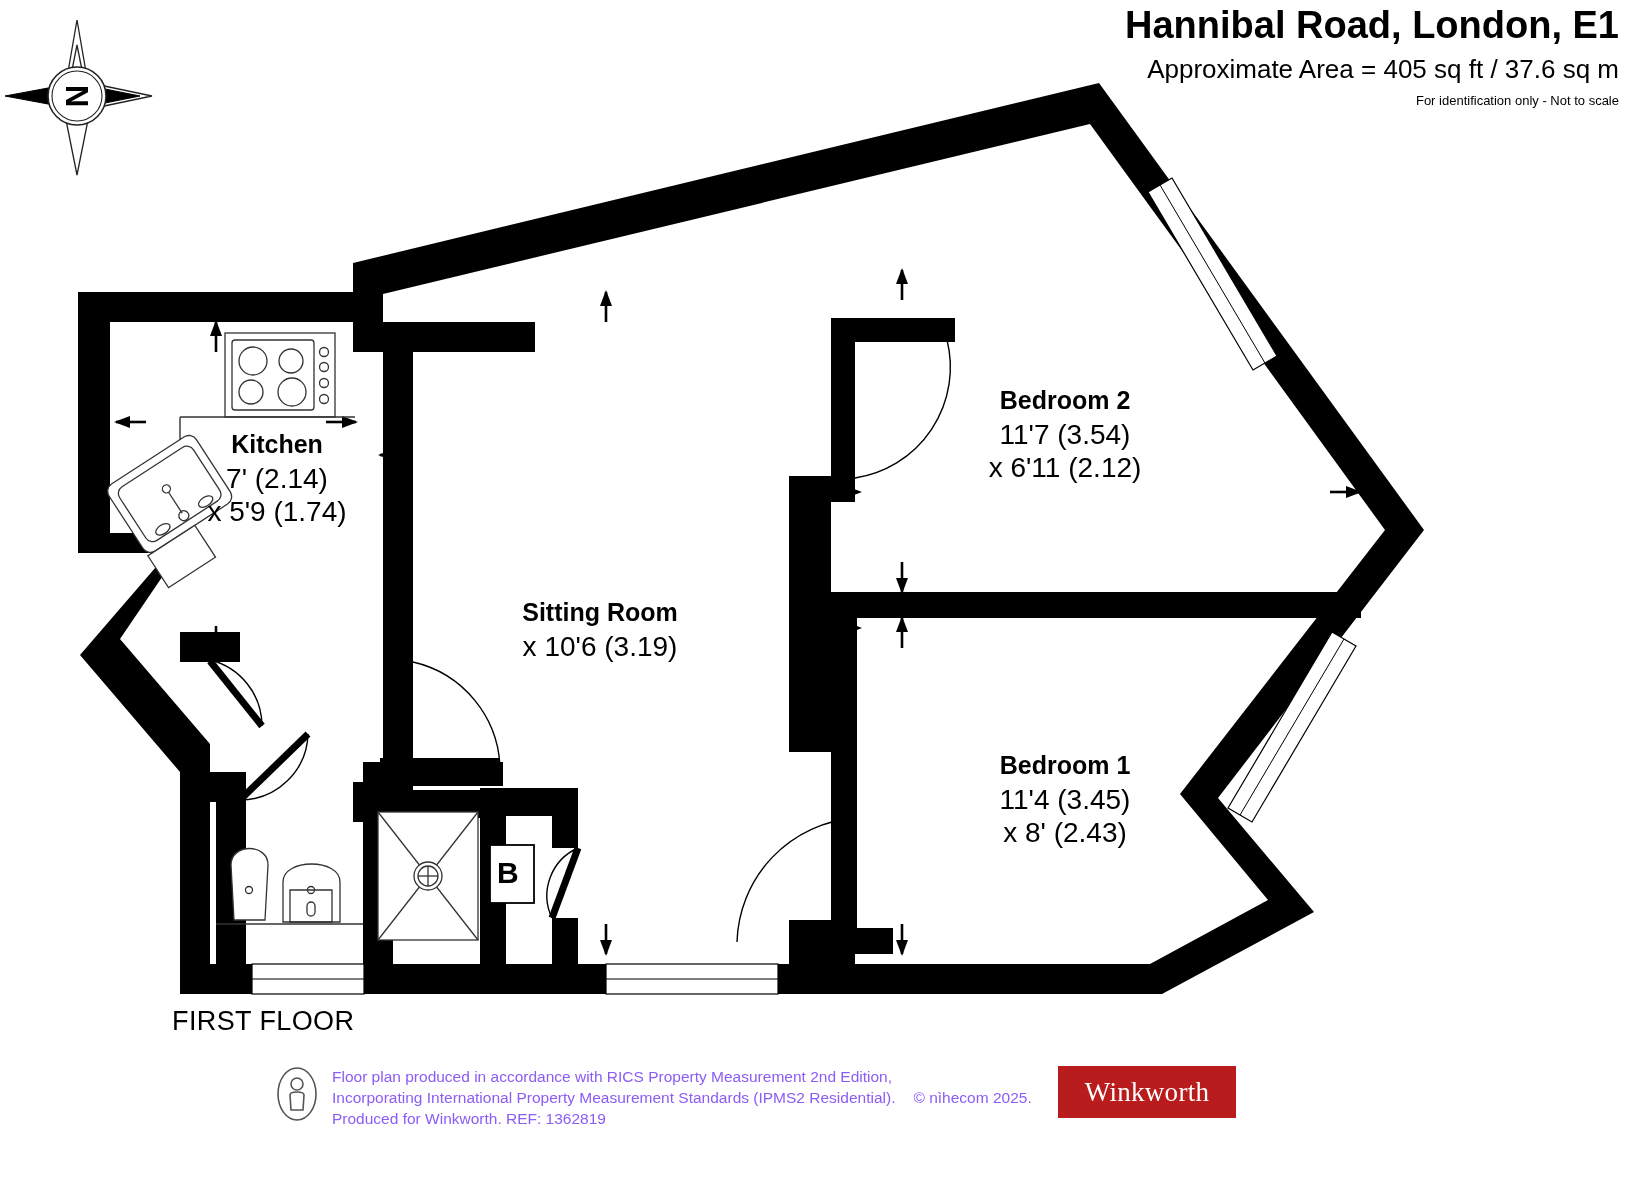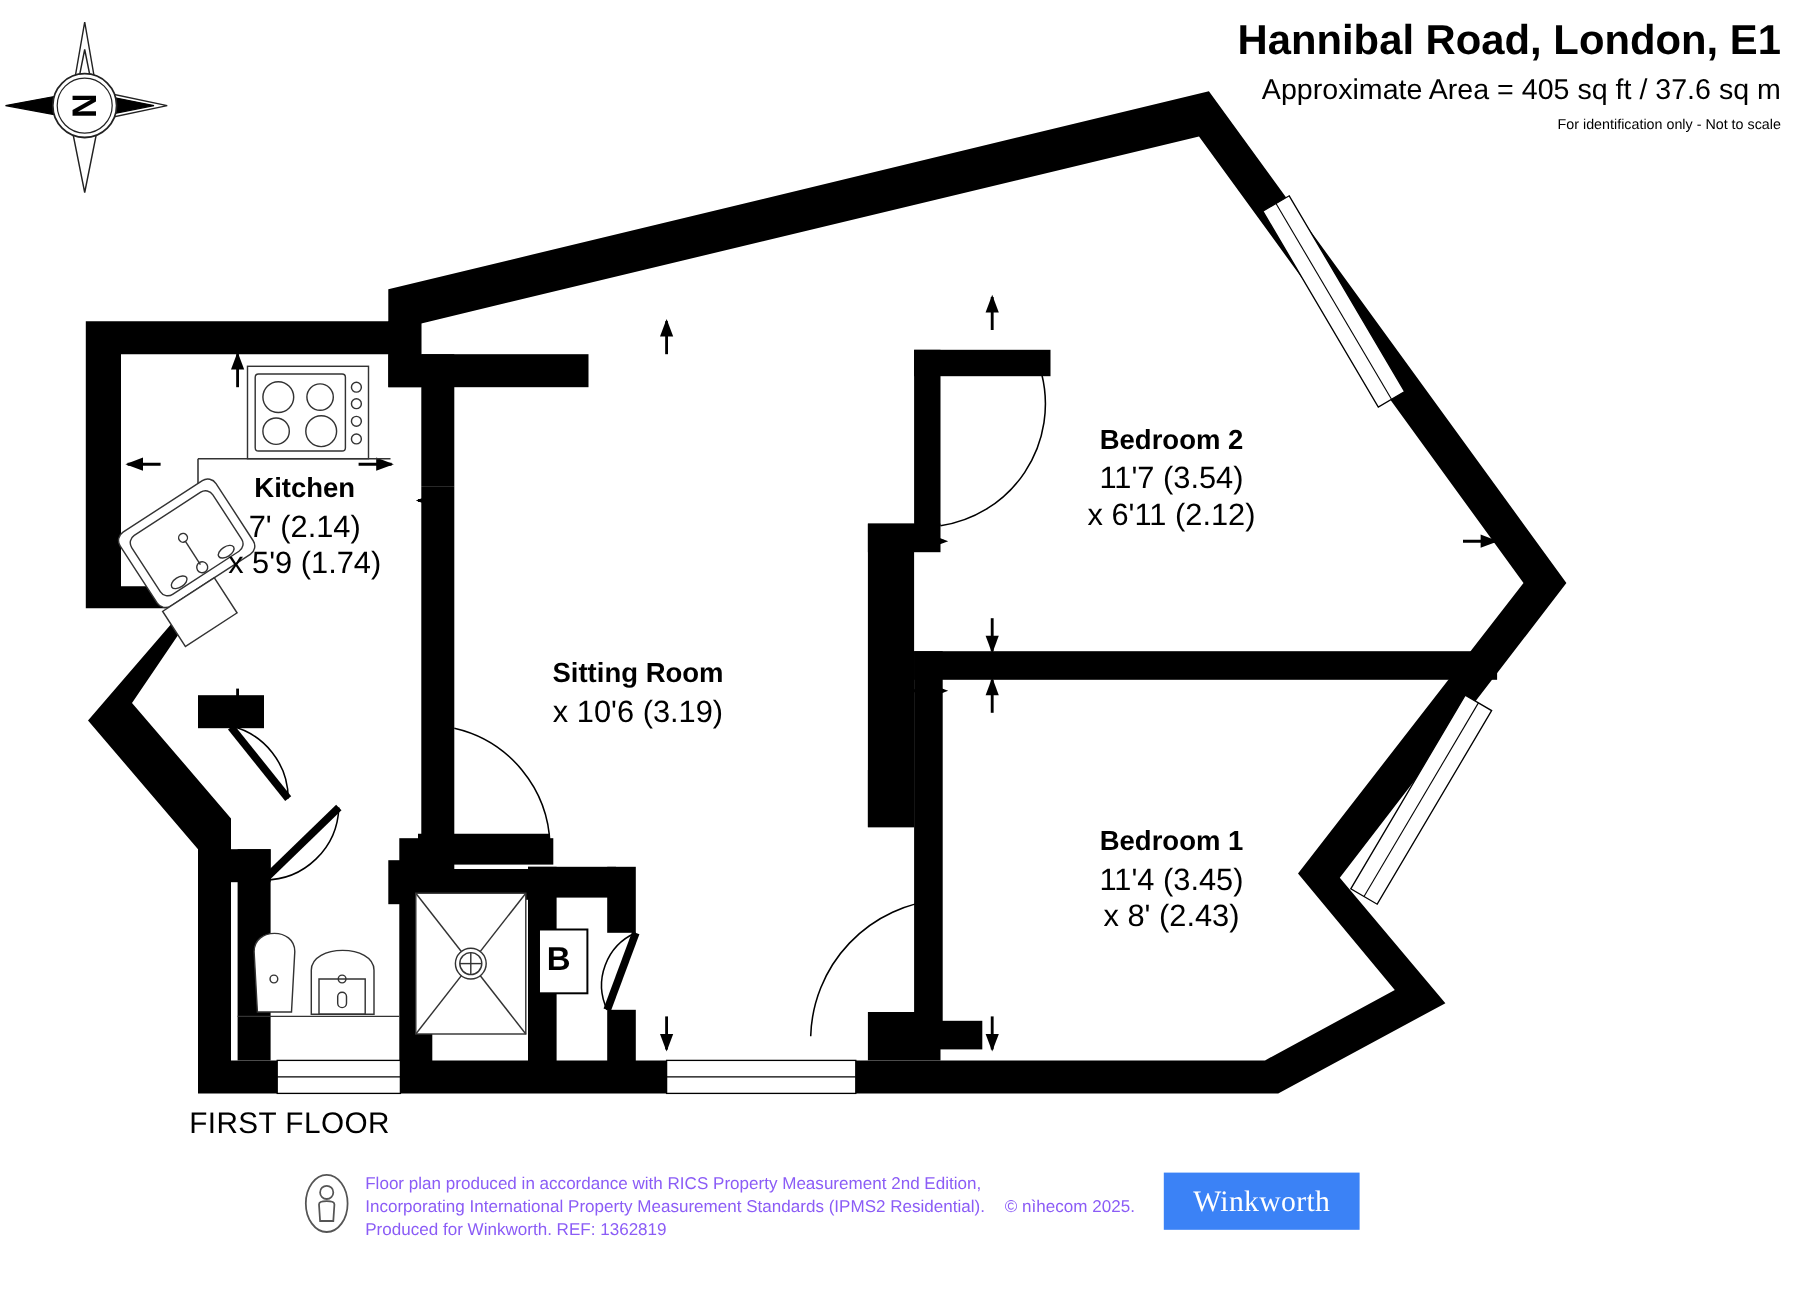--- a/index.html
+++ b/index.html
@@ -12,21 +12,21 @@
     height: 1178px;
     position: relative;
     font-family: "Liberation Sans", sans-serif;
     color: #000000;
     overflow: hidden;
   }
 
   
   #header {
     position: absolute;
-    top: 12px;
+    top: 0;
     right: 18px;
     width: 900px;
     text-align: right;
   }
   #title {
     font-size: 38px;
     font-weight: bold;
     letter-spacing: 0px;
     line-height: 46px;
     margin: 2px 0 0 0;
@@ -77,21 +77,21 @@
   }
   #footer-text .ln { display: block; }
   .copy-inline { margin-left: 18px; }
 
   #logo {
     position: absolute;
     left: 1058px;
     top: 1066px;
     width: 178px;
     height: 52px;
-    background: #3b82f6;
+    background: #b91c1c;
     display: flex;
     align-items: center;
     justify-content: center;
   }
   #logo span {
     color: #ffffff;
     font-family: "Liberation Serif", serif;
     font-size: 27px;
     letter-spacing: 0.3px;
   }
@@ -117,21 +117,21 @@
     display: block;
     font-size: 25px;
     font-weight: bold;
     margin-bottom: 2px;
   }
   .room-label .rl-dim {
     display: block;
     font-size: 28px;
   }
   #label-kitchen { left: 147px; top: 430px; width: 260px; }
-  #label-sitting { left: 420px; top: 598px; width: 320px; }
+  #label-sitting { left: 440px; top: 598px; width: 320px; }
   #label-bed2    { left: 905px; top: 386px; width: 320px; }
   #label-bed1    { left: 905px; top: 751px; width: 320px; }
 
   #b-letter {
     position: absolute;
     left: 497px;
     top: 856px;
     font-size: 30px;
     font-weight: bold;
   }

